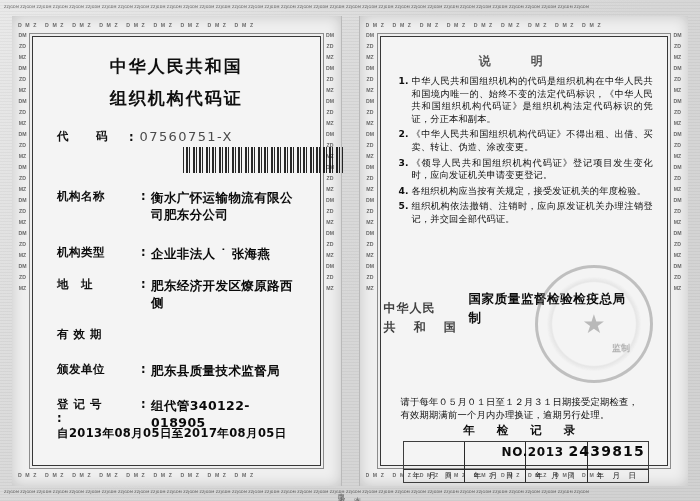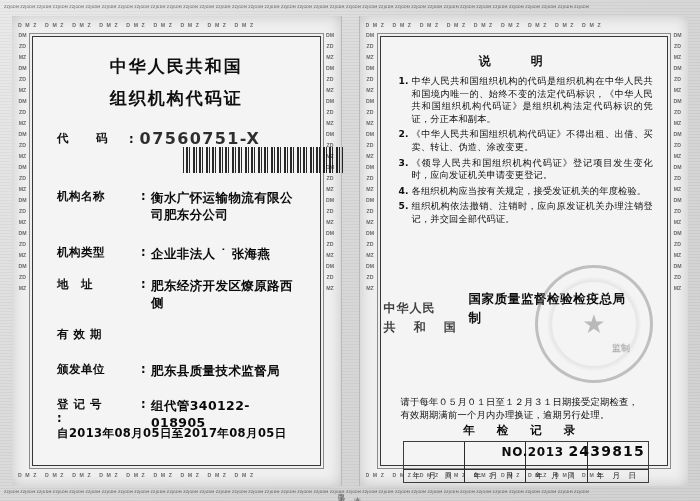--- a/index.html
+++ b/index.html
@@ -122,24 +122,24 @@
   }
   .code-label {
     font-size: 11.5px;
     font-weight: bold;
     letter-spacing: 8px;
     color: #151515;
     width: 72px;
   }
   .code-colon { font-size: 11.5px; font-weight: bold; color: #151515; margin-right: 6px; }
   .code-value {
-    font-size: 16px;
-    font-weight: bold;
+    font-size: 13px;
+    font-weight: normal;
     letter-spacing: 1.4px;
-    color: #7f1d1d;
+    color: #1d4ed8;
     font-family: "DejaVu Sans", sans-serif;
   }
   .barcode {
     position: absolute;
     left: 150px;
     top: 110px;
     width: 160px;
     height: 26px;
     background:
       repeating-linear-gradient(90deg,
@@ -184,21 +184,21 @@
   .f-reg   { top: 360px; }
 
   
   .notes-title {
     position: absolute;
     left: 0; right: 12px; top: 16px;
     text-align: center;
     font-size: 12px;
     font-weight: bold;
     letter-spacing: 14px;
-    color: #0f172a;
+    color: #0369a1;
   }
   .notes {
     position: absolute;
     left: 18px;
     right: 14px;
     top: 38px;
     color: #141414;
   }
   .note-item {
     display: flex;

